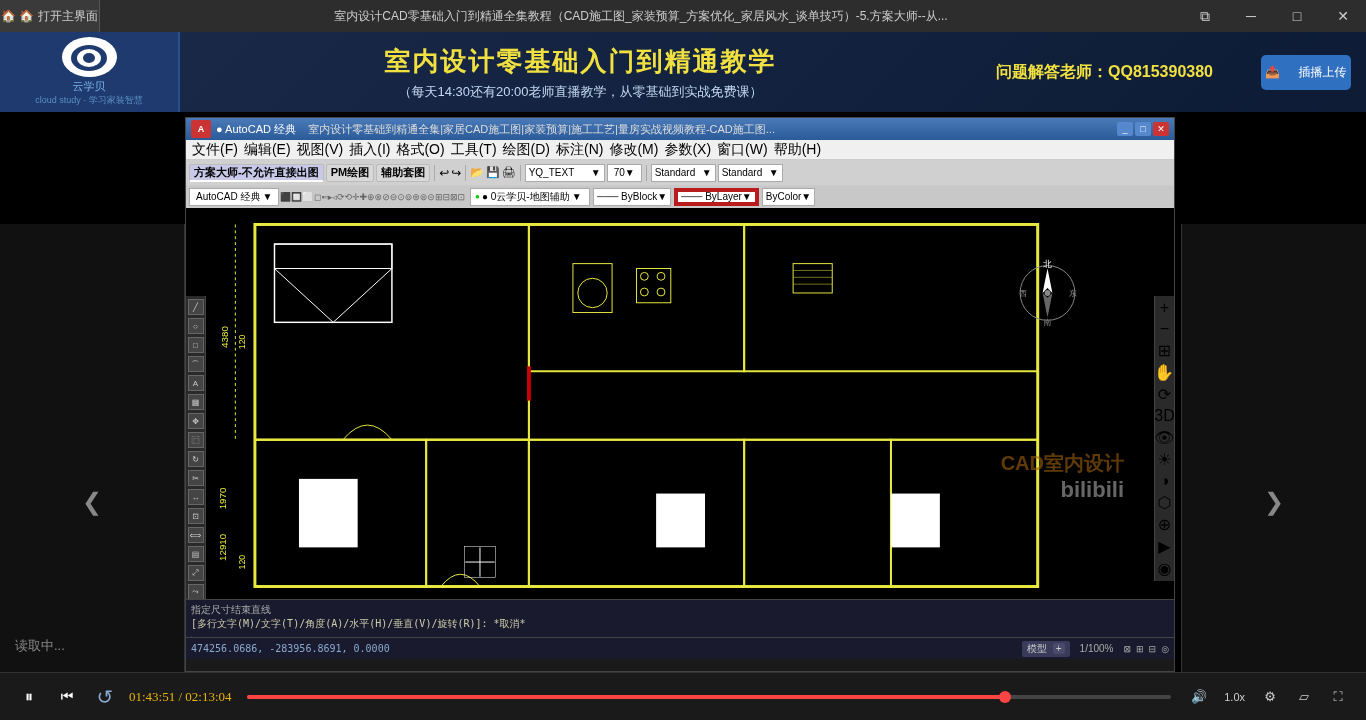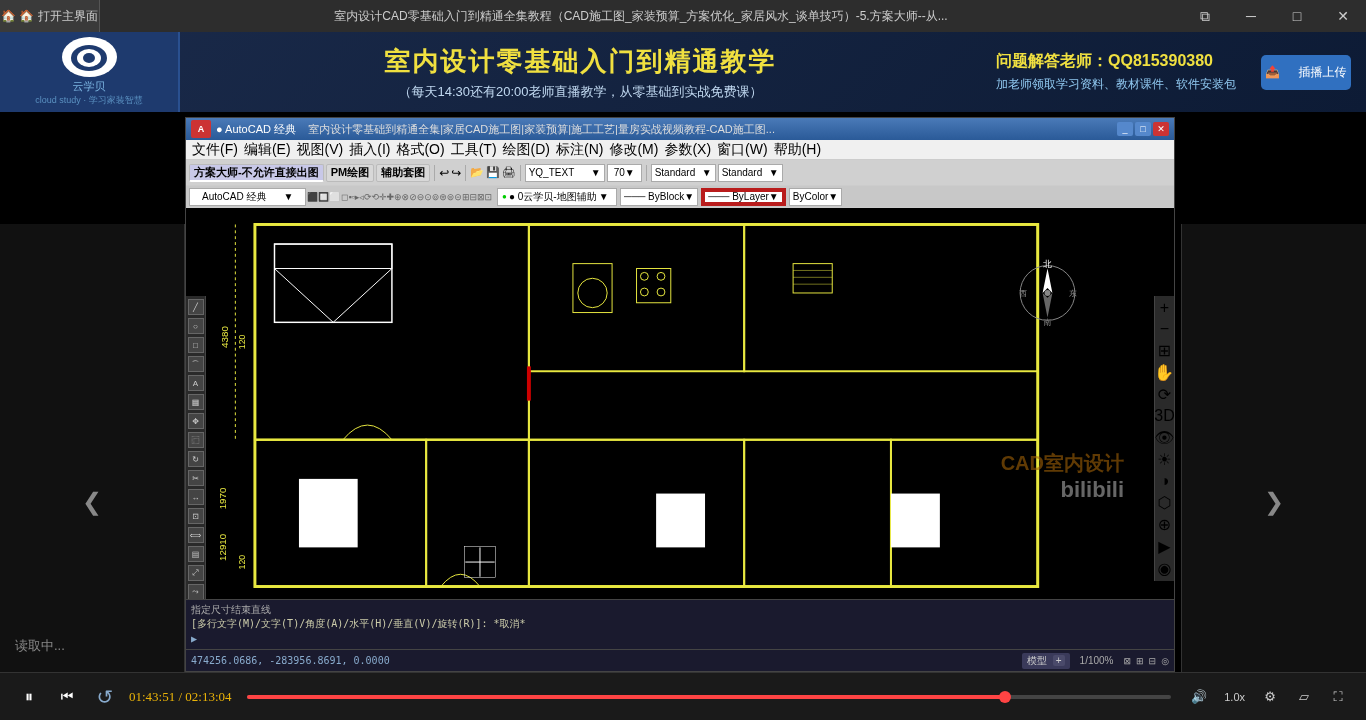--- a/index.html
+++ b/index.html
@@ -323,21 +323,21 @@
     .floorplan-svg {
       position: absolute;
       top: 88px;
       left: 20px;
       width: 950px;
     }
 
     
     .cad-statusbar {
       position: absolute;
-      bottom: 0;
+      bottom: 12px;
       left: 0;
       right: 0;
       height: 22px;
       background: #1a1a2e;
       display: flex;
       align-items: center;
       padding: 0 5px;
       font-size: 10px;
       color: #aaa;
       border-top: 1px solid #444;
@@ -550,21 +550,20 @@
     </div>
     <div style="color:#7ab3e0;font-size:11px;margin-top:2px;">云学贝</div>
     <div style="color:#5a90c0;font-size:9px;">cloud study · 学习家装智慧</div>
   </div>
   <div class="banner-title">
     <div class="main-title">室内设计零基础入门到精通教学</div>
     <div class="sub-title">（每天14:30还有20:00老师直播教学，从零基础到实战免费课）</div>
   </div>
   <div class="banner-right">
     <div class="qq-line">问题解答老师：QQ815390380</div>
-    <div class="resource-line">加老师领取学习资料、教材课件、软件安装包</div>
   </div>
   <div class="upload-btn">
     <span>📤</span>
     <span style="margin-left:18px;">插播上传</span>
   </div>
 </div>
 
 <div id="main-area">
 
   <div id="left-sidebar">
@@ -629,21 +628,21 @@
         <span>▼</span>
       </div>
       <div class="tb-dropdown" style="min-width:65px;">
         <span>Standard</span>
         <span>▼</span>
       </div>
     </div>
 
     <div class="cad-toolbar2" style="background:#c8c8c8; flex-wrap:wrap; gap:1px; padding: 1px 3px;">
 
-      <div style="background:#fff;border:1px solid #aaa;padding:0 12px;font-size:10px;display:flex;align-items:center;gap:17px;height:18px;">
+      <div style="background:#fff;border:1px solid #aaa;padding:0 6px;font-size:10px;display:flex;align-items:center;gap:2px;height:18px;">
         <span>AutoCAD 经典</span>
         <span>▼</span>
       </div>
       <span style="font-size:9px;color:#666;">⬛🔲⬜◻▪▫▸◃⟳⟲✛✚⊕⊗⊘⊖⊙⊚⊛⊜⊝⊞⊟⊠⊡</span>
 
       <div style="background:#fff;border:1px solid #aaa;padding:0 4px;font-size:10px;display:flex;align-items:center;gap:2px;height:18px;min-width:120px;margin-left:4px;">
         <span style="color:#00cc00;font-size:8px;">●</span>
         <span style="font-size:10px;">● 0云学贝-地图辅助</span>
         <span>▼</span>
       </div>

